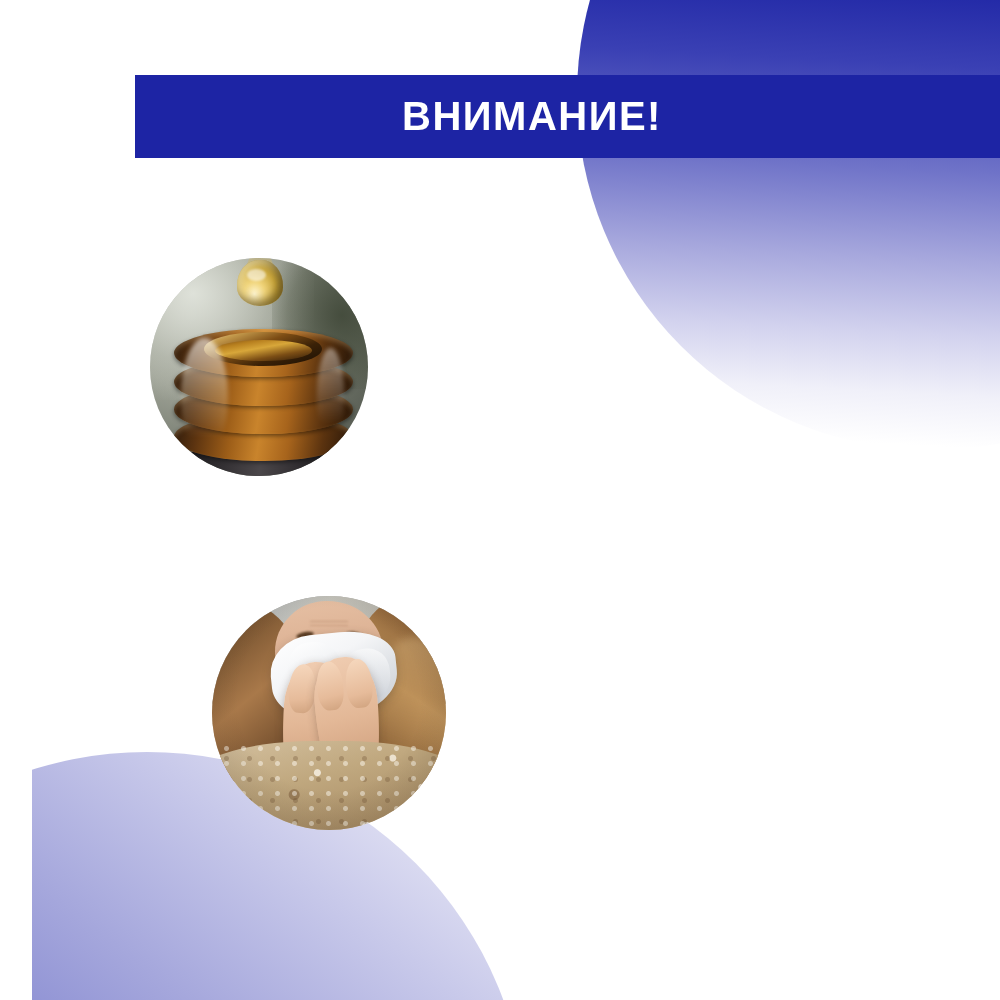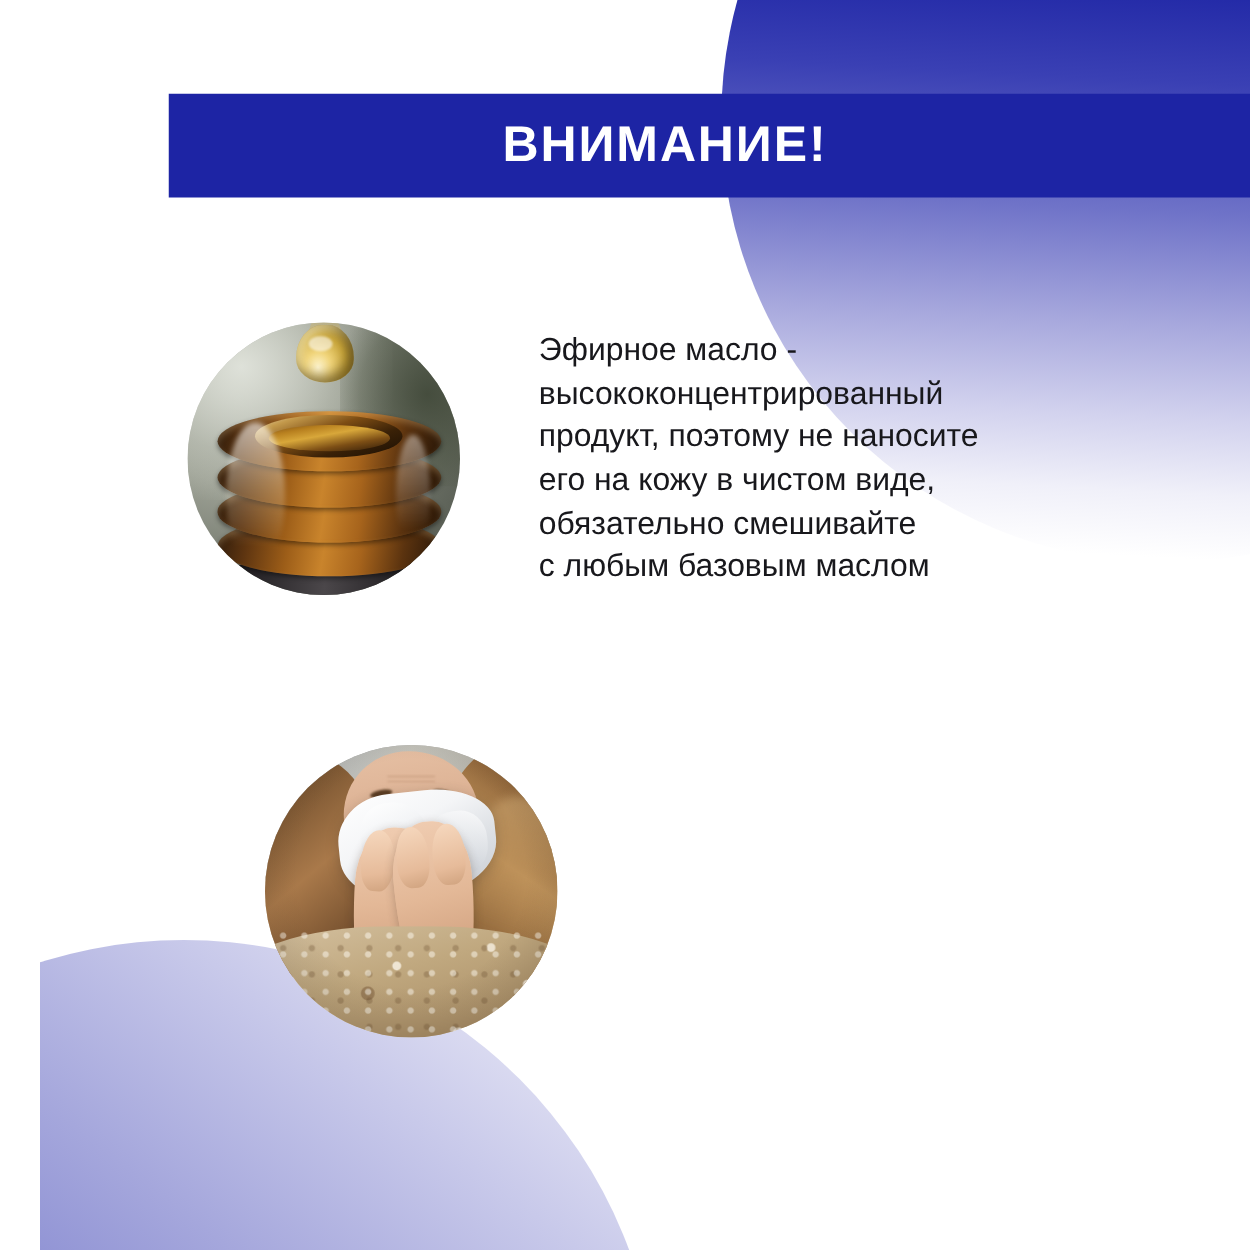--- a/index.html
+++ b/index.html
@@ -419,26 +419,20 @@
           <div class="ring ring-4"></div>
           <div class="ring ring-3"></div>
           <div class="ring ring-2"></div>
           <div class="ring ring-1"></div>
           <div class="bottle-mouth"></div>
           <div class="bottle-glare"></div>
           <div class="bottle-glare-r"></div>
         </div>
       </div>
     </div>
-    <div class="copy copy-left">Эфирное масло -
-высококонцентрированный
-продукт, поэтому не наносите
-его на кожу в чистом виде,
-обязательно смешивайте
-с любым базовым маслом</div>
   </div>
 
   <div class="block block-2">
     <div class="photo photo-sneeze">
       <div class="sneeze-scene">
         <div class="sn-wall"></div>
         <div class="sn-hair-l"></div>
         <div class="sn-hair-r"></div>
         <div class="sn-face">
           <div class="sn-forehead-lines"></div>

